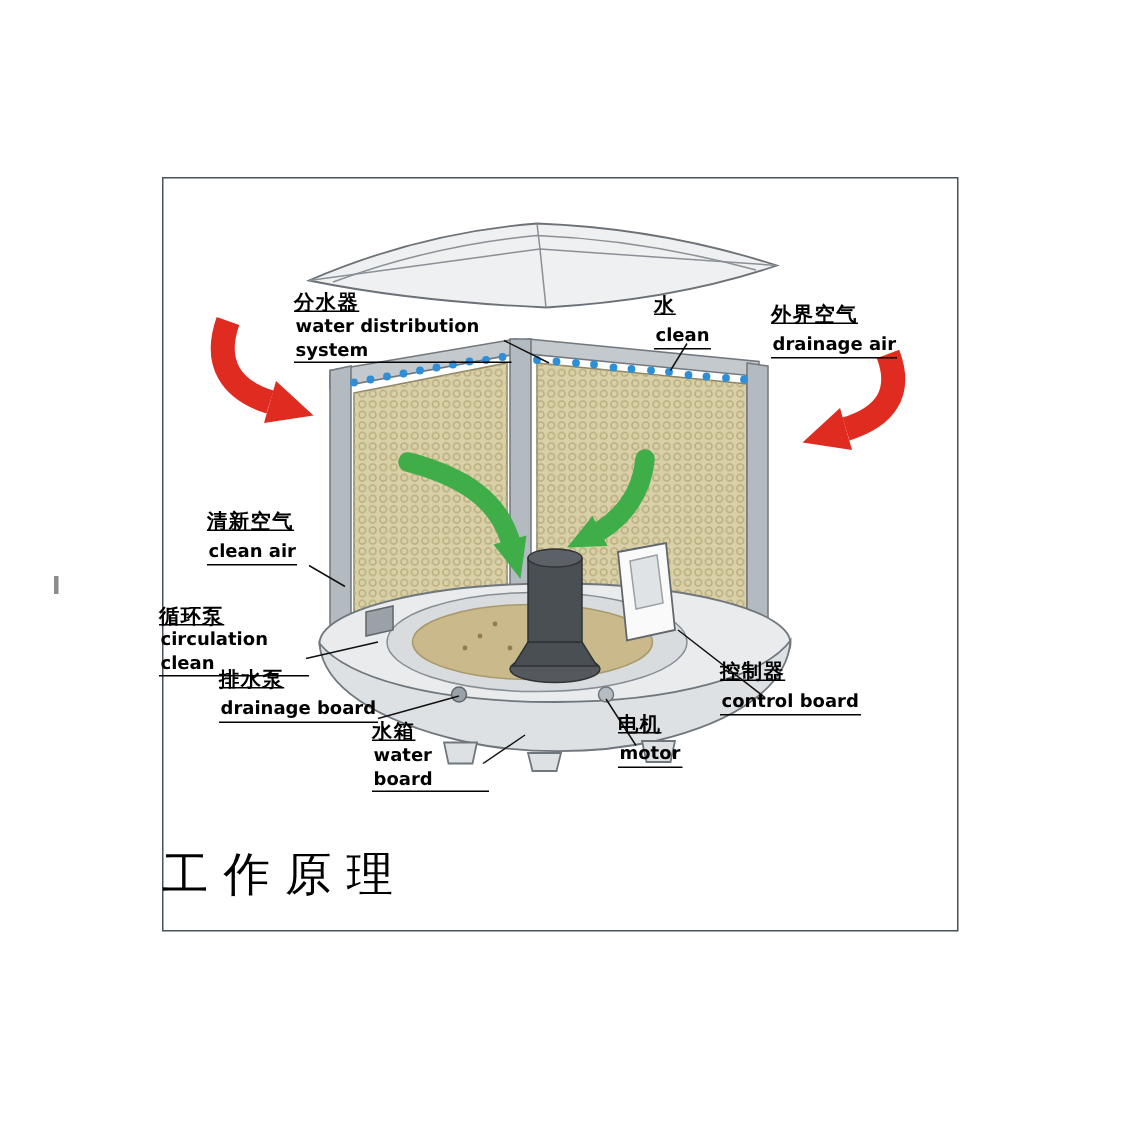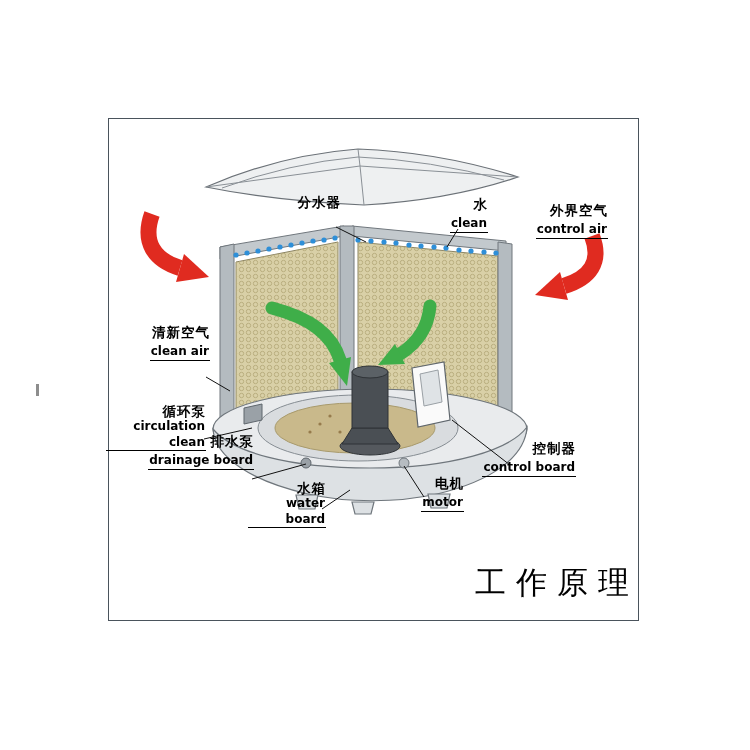--- a/index.html
+++ b/index.html
@@ -25,24 +25,24 @@
   .board{fill:#fafafa;stroke:#5f666c;stroke-width:1.2;}
   .board-screen{fill:#dfe3e6;stroke:#9aa0a5;stroke-width:1;}
   .pump{fill:#9aa1a7;stroke:#5f666c;stroke-width:1;}
   .knob{fill:#b6bcc1;stroke:#6f767c;stroke-width:1;}
   .green-body{fill:none;stroke:var(--arrow-green,#3fae49);stroke-width:13;stroke-linecap:round;}
   .green-head{fill:var(--arrow-green,#3fae49);}
   .red-body{fill:none;stroke:var(--arrow-red,#e02b20);stroke-width:16;}
   .red-head{fill:var(--arrow-red,#e02b20);}
   .leader{stroke:#111;stroke-width:1;}
   
-  .label{position:absolute;text-align:right;font-weight:700;color:#000;}
+  .label{position:absolute;text-align:left;font-weight:700;color:#000;text-decoration:underline;}
   .label .zh{display:block;font-size:13.5px;letter-spacing:1px;line-height:1.2;}
   .label .en{display:inline-block;font-size:12px;line-height:1.3;border-bottom:1.6px solid #000;padding:0 1px;}
-  .diagram-title{position:absolute;left:108px;top:562px;width:531px;text-align:right;font-size:31px;letter-spacing:10px;color:#000;}
+  .diagram-title{position:absolute;left:108px;top:562px;width:531px;text-align:left;font-size:31px;letter-spacing:10px;color:#000;}
   .edge-mark{position:absolute;left:36px;top:384px;width:3px;height:12px;background:#8d8d8d;}
 </style>
 </head>
 <body>
 
 <div class="border-box"></div>
 <div class="edge-mark"></div>
 
 <svg class="scene" width="750" height="750" viewBox="0 0 750 750">
   <defs>
@@ -155,38 +155,39 @@
     <line class="leader" x1="204" y1="439" x2="252" y2="428"></line>
     <line class="leader" x1="252" y1="479" x2="306" y2="464"></line>
     <line class="leader" x1="322" y1="509" x2="350" y2="490"></line>
     <line class="leader" x1="424" y1="497" x2="404" y2="466"></line>
     <line class="leader" x1="510" y1="465" x2="452" y2="420"></line>
   </g>
 </svg>
 
 <div class="label" style="left:196px;top:194px;width:145px;">
   <span class="zh">分水器</span>
+  <span class="en">water distribution system</span>
 </div>
 <div class="label" style="left:436px;top:196px;width:52px;">
   <span class="zh">水</span>
   <span class="en">clean</span>
 </div>
 <div class="label" style="left:514px;top:202px;width:94px;">
   <span class="zh">外界空气</span>
-  <span class="en">control air</span>
-</div>
-<div class="label" style="left:138px;top:324px;width:72px;">
+  <span class="en">drainage air</span>
+</div>
+<div class="label" style="left:138px;top:340px;width:72px;">
   <span class="zh">清新空气</span>
   <span class="en">clean air</span>
 </div>
 <div class="label" style="left:106px;top:403px;width:100px;">
   <span class="zh">循环泵</span>
   <span class="en">circulation clean</span>
 </div>
-<div class="label" style="left:146px;top:433px;width:108px;">
+<div class="label" style="left:146px;top:445px;width:108px;">
   <span class="zh">排水泵</span>
   <span class="en">drainage board</span>
 </div>
 <div class="label" style="left:248px;top:480px;width:78px;">
   <span class="zh">水箱</span>
   <span class="en">water board</span>
 </div>
 <div class="label" style="left:412px;top:475px;width:52px;">
   <span class="zh">电机</span>
   <span class="en">motor</span>

